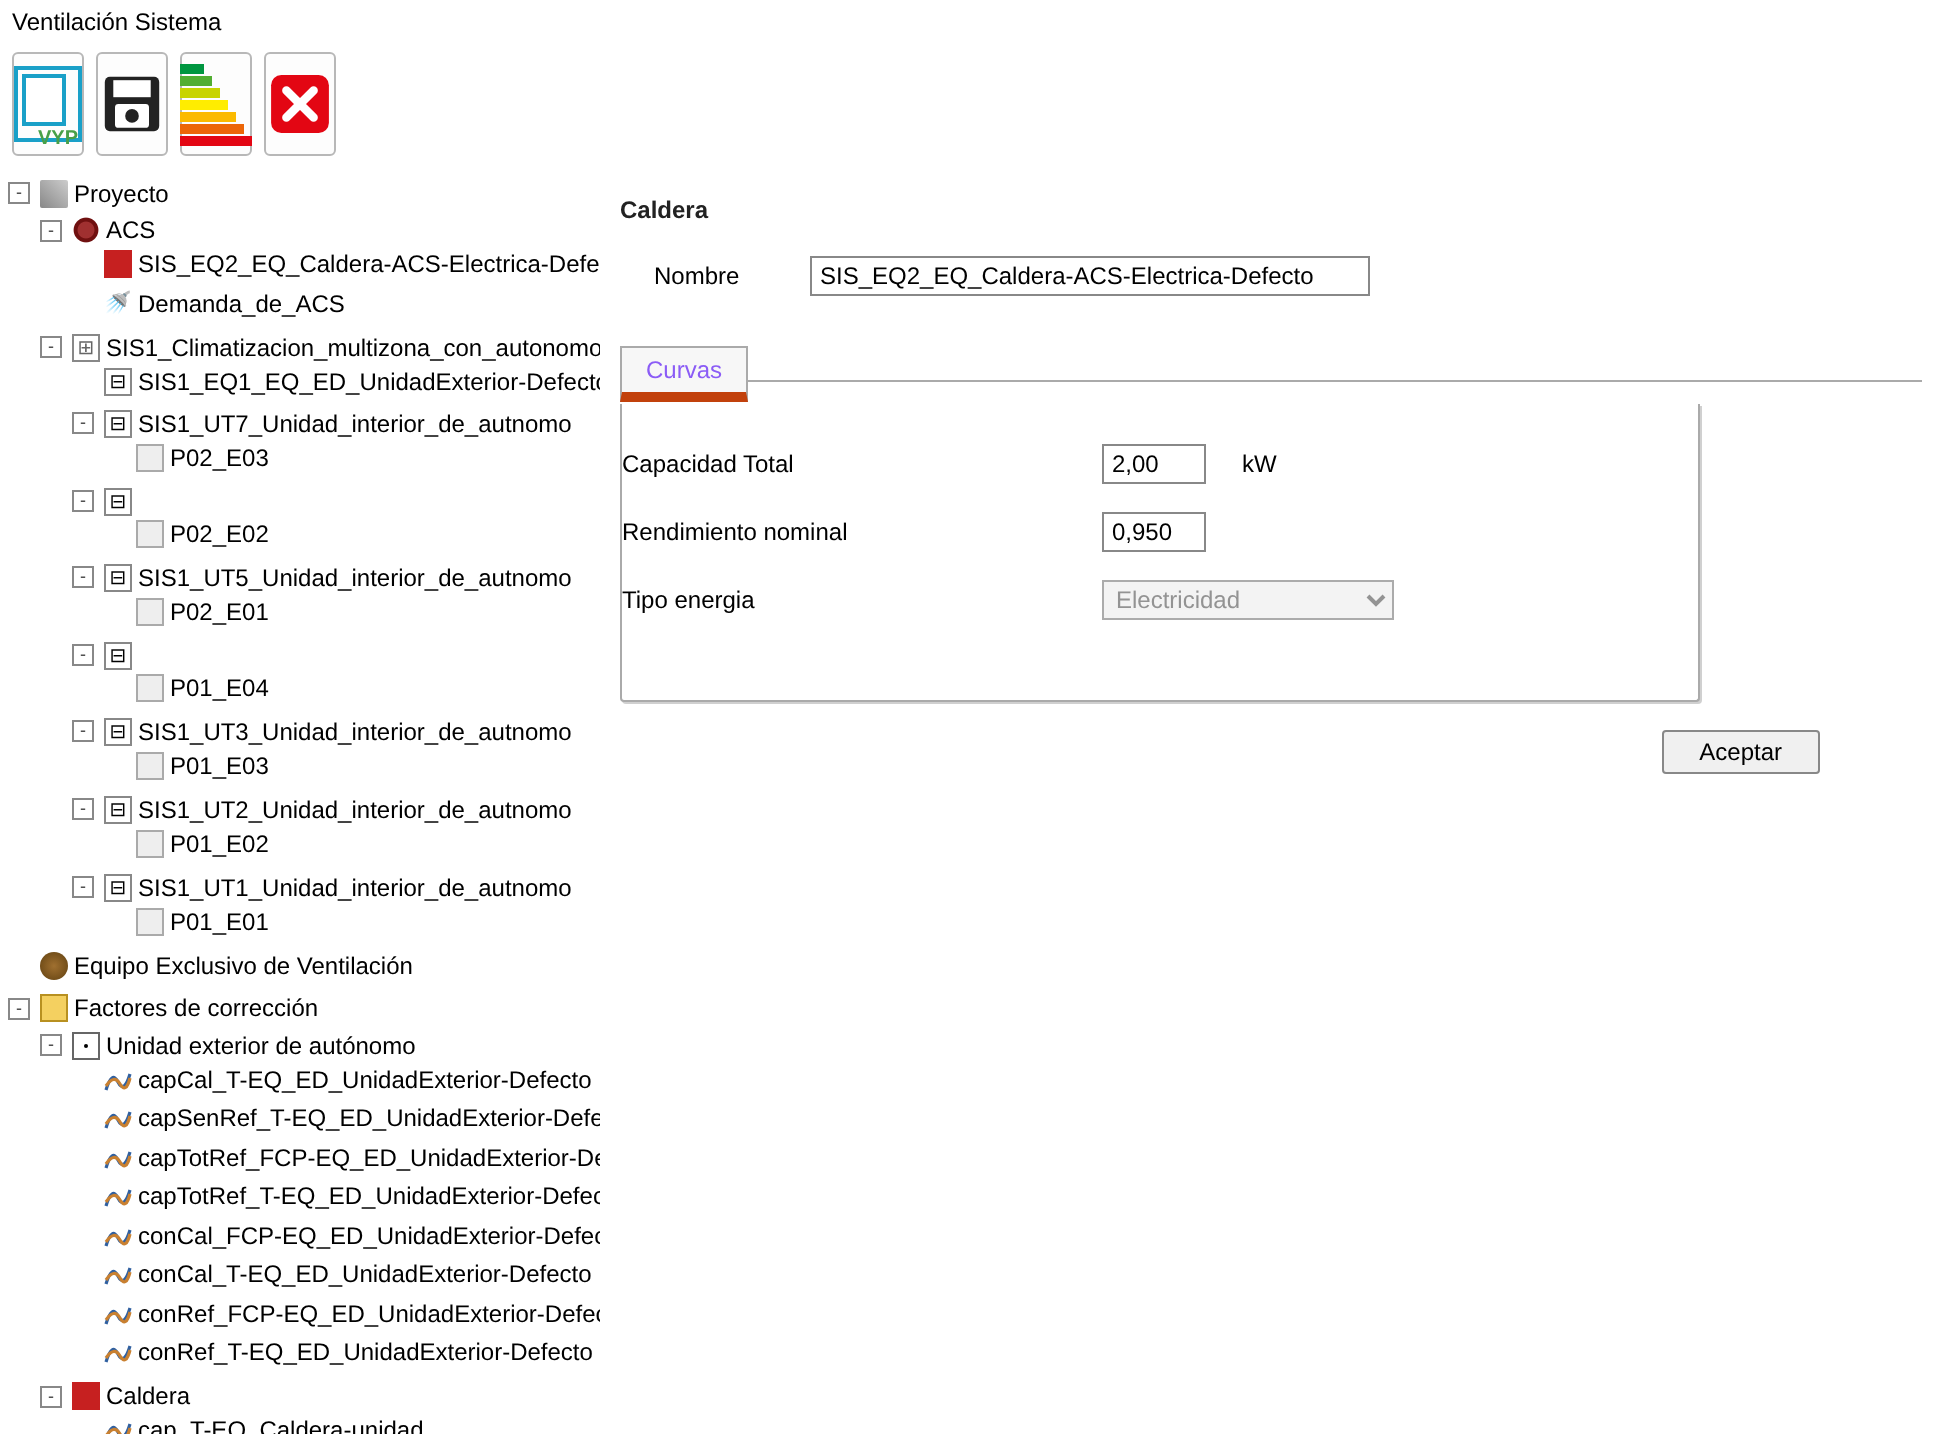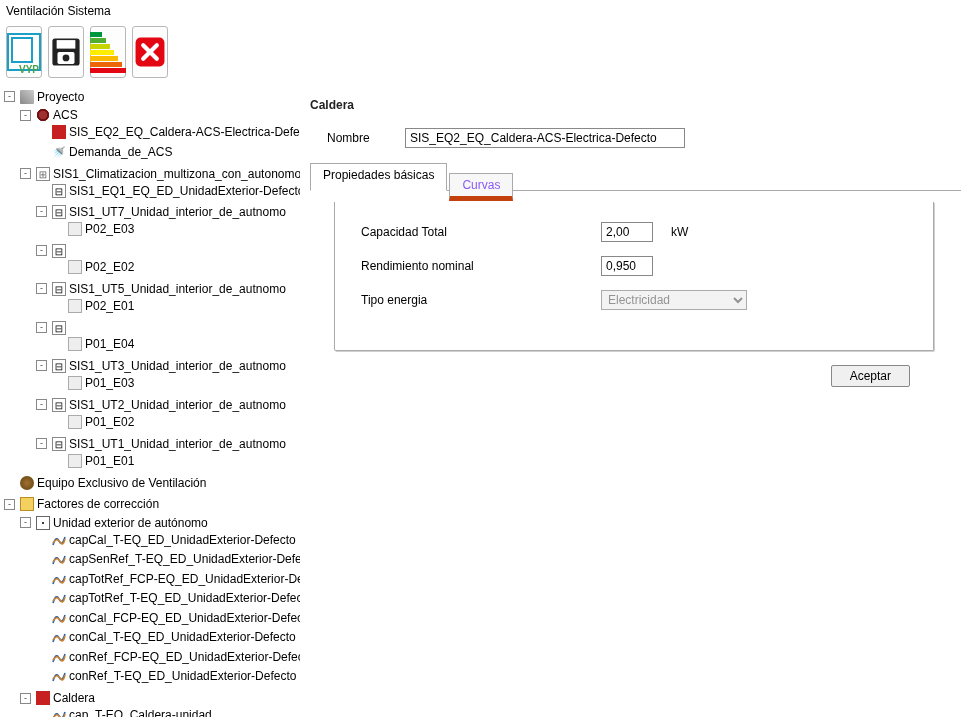--- a/index.html
+++ b/index.html
@@ -181,26 +181,25 @@
   .tab.inactive {
     border-bottom: 5px solid #c2410c;
     background: #f7f7f7;
     color: #8b5cf6;
     top: 11px;
   }
   .tab-body {
     border: 1px solid #aaa;
     border-top: none;
     border-radius: 0 0 2px 2px;
-    padding: 20px 14px 26px 26px;
-    background: #fff;
-    width: 600px;
+    padding: 20px 14px 26px 0;
+    background: #fff;
+    width: 540px;
     box-shadow: 1px 1px 0 #d0d0d0;
     margin-top: -1px;
-    margin-left: 24px;
   }
   .field-row {
     display: flex;
     align-items: center;
     margin-bottom: 14px;
   }
   .field-row .l { width: 240px; }
   .field-row input[type=text] {
     width: 52px;
     padding: 2px 4px;
@@ -487,21 +486,20 @@
 
   <div class="content">
     <div class="form-group-title">Caldera</div>
 
     <div class="frow">
       <div class="flabel">Nombre</div>
       <input type="text" class="long" value="SIS_EQ2_EQ_Caldera-ACS-Electrica-Defecto" style="">
     </div>
 
     <div class="tabs">
-      <div class="tab">Propiedades básicas</div>
       <div class="tab inactive">Curvas</div>
     </div>
 
     <div class="tab-body">
       <div class="field-row">
         <div class="l">Capacidad Total</div>
         <input type="text" value="2,00" style="">
         <div class="unit">kW</div>
       </div>
       <div class="field-row">

